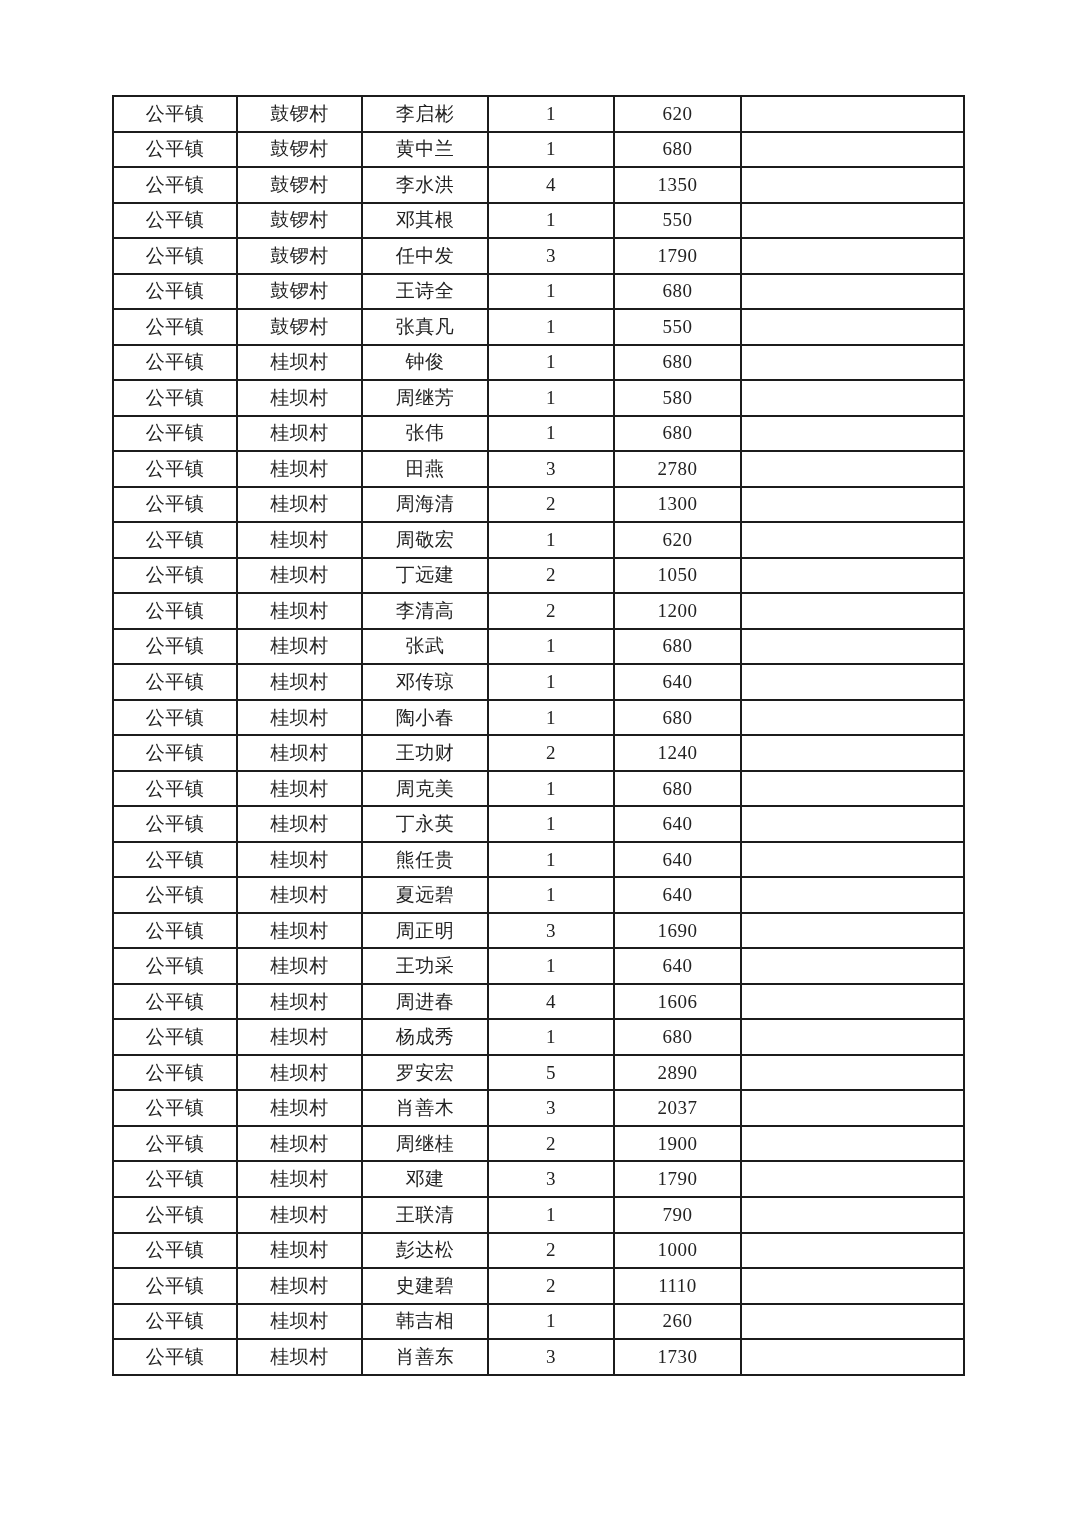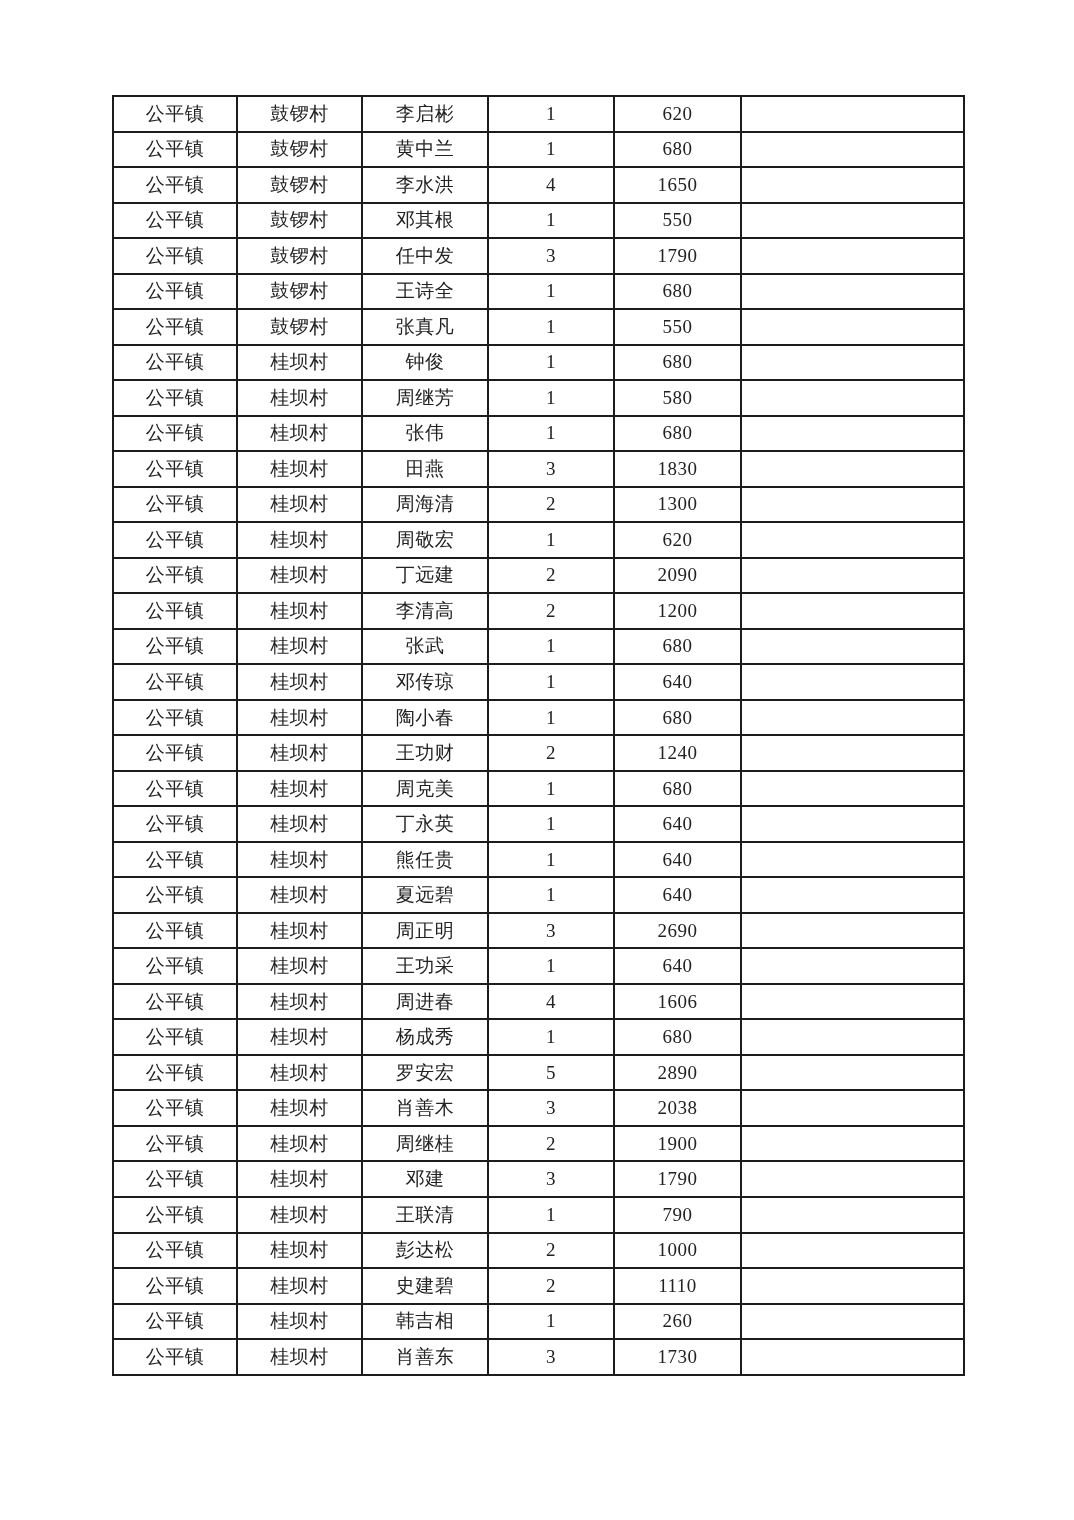--- a/index.html
+++ b/index.html
@@ -70,21 +70,21 @@
     <td>黄中兰</td>
     <td>1</td>
     <td>680</td>
     <td></td>
   </tr>
         <tr>
     <td>公平镇</td>
     <td>鼓锣村</td>
     <td>李水洪</td>
     <td>4</td>
-    <td>1650</td>
+    <td>1350</td>
     <td></td>
   </tr>
         <tr>
     <td>公平镇</td>
     <td>鼓锣村</td>
     <td>邓其根</td>
     <td>1</td>
     <td>550</td>
     <td></td>
   </tr>
@@ -134,21 +134,21 @@
     <td>张伟</td>
     <td>1</td>
     <td>680</td>
     <td></td>
   </tr>
         <tr>
     <td>公平镇</td>
     <td>桂坝村</td>
     <td>田燕</td>
     <td>3</td>
-    <td>1830</td>
+    <td>2780</td>
     <td></td>
   </tr>
         <tr>
     <td>公平镇</td>
     <td>桂坝村</td>
     <td>周海清</td>
     <td>2</td>
     <td>1300</td>
     <td></td>
   </tr>
@@ -158,21 +158,21 @@
     <td>周敬宏</td>
     <td>1</td>
     <td>620</td>
     <td></td>
   </tr>
         <tr>
     <td>公平镇</td>
     <td>桂坝村</td>
     <td>丁远建</td>
     <td>2</td>
-    <td>2090</td>
+    <td>1050</td>
     <td></td>
   </tr>
         <tr>
     <td>公平镇</td>
     <td>桂坝村</td>
     <td>李清高</td>
     <td>2</td>
     <td>1200</td>
     <td></td>
   </tr>
@@ -238,21 +238,21 @@
     <td>夏远碧</td>
     <td>1</td>
     <td>640</td>
     <td></td>
   </tr>
         <tr>
     <td>公平镇</td>
     <td>桂坝村</td>
     <td>周正明</td>
     <td>3</td>
-    <td>2690</td>
+    <td>1690</td>
     <td></td>
   </tr>
         <tr>
     <td>公平镇</td>
     <td>桂坝村</td>
     <td>王功采</td>
     <td>1</td>
     <td>640</td>
     <td></td>
   </tr>
@@ -278,21 +278,21 @@
     <td>罗安宏</td>
     <td>5</td>
     <td>2890</td>
     <td></td>
   </tr>
         <tr>
     <td>公平镇</td>
     <td>桂坝村</td>
     <td>肖善木</td>
     <td>3</td>
-    <td>2038</td>
+    <td>2037</td>
     <td></td>
   </tr>
         <tr>
     <td>公平镇</td>
     <td>桂坝村</td>
     <td>周继桂</td>
     <td>2</td>
     <td>1900</td>
     <td></td>
   </tr>

